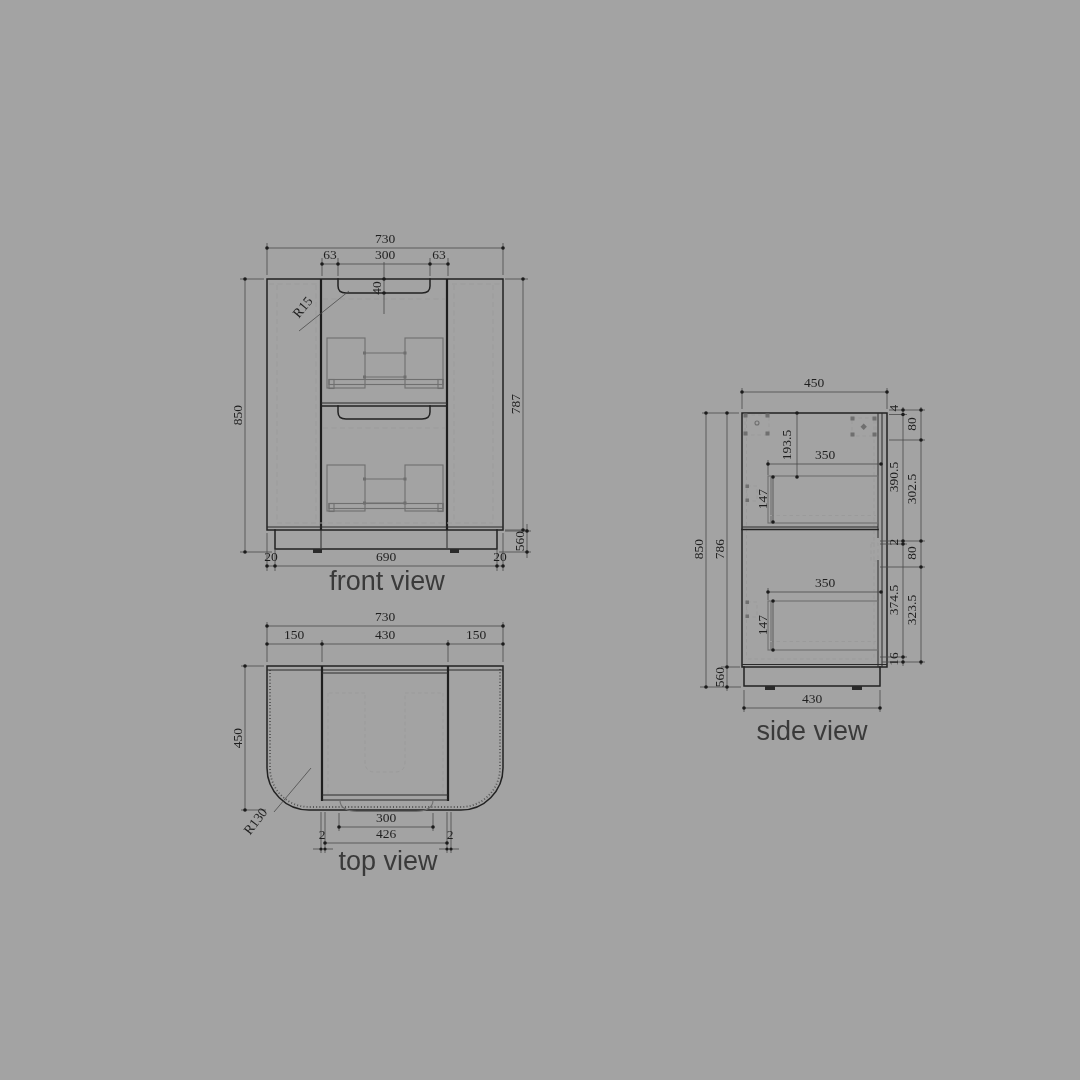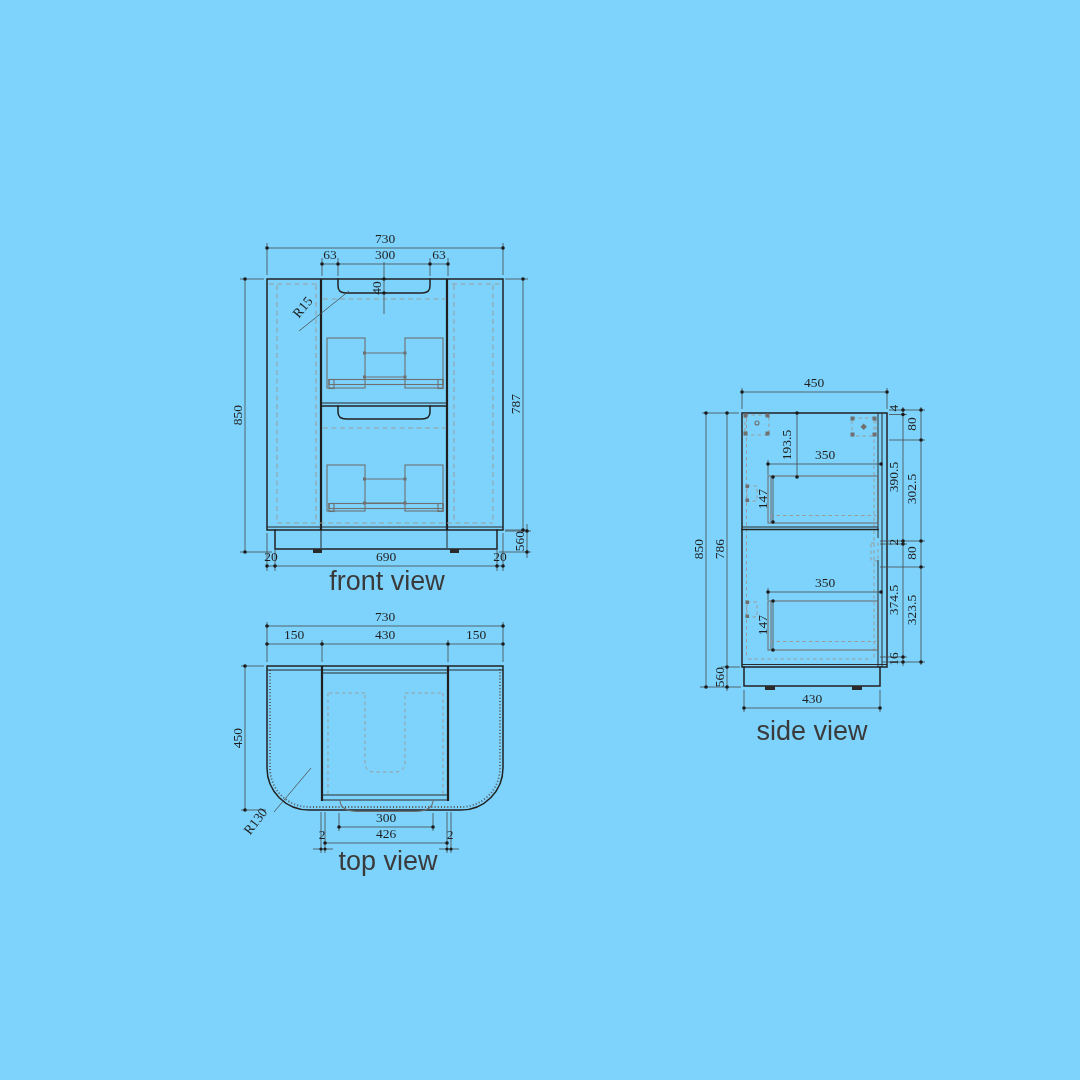--- a/index.html
+++ b/index.html
@@ -1,16 +1,16 @@
 <!DOCTYPE html>
 <html><head>
 <meta charset="utf-8">
 <style>
   html,body{margin:0;padding:0;background:#fff;}
-  .canvas{position:relative;width:1080px;height:1080px;background:#7dd3fc;overflow:hidden;}
+  .canvas{position:relative;width:1080px;height:1080px;background:#a3a3a3;overflow:hidden;}
   svg{position:absolute;left:0;top:0;}
   .ln{stroke:#222;stroke-width:1.5;fill:none;stroke-linecap:square;}
   .ln1{stroke:#2a2a2a;stroke-width:1;fill:none;}
   .ln2{stroke:#1e1e1e;stroke-width:2.2;fill:none;}
   .thin{stroke:#4a4a4a;stroke-width:0.8;fill:none;}
   .gray{stroke:#6f6f6f;stroke-width:1.1;fill:none;}
   .dash{stroke:#9b9b9b;stroke-width:1;stroke-dasharray:5 3.5;fill:none;}
   .dashsm{stroke:#9b9b9b;stroke-width:1;stroke-dasharray:3.5 3;fill:none;}
   .hatch{stroke:#555;stroke-width:1.8;stroke-dasharray:1 2.2;fill:none;}
   .dot{fill:#1c1c1c;stroke:none;}

